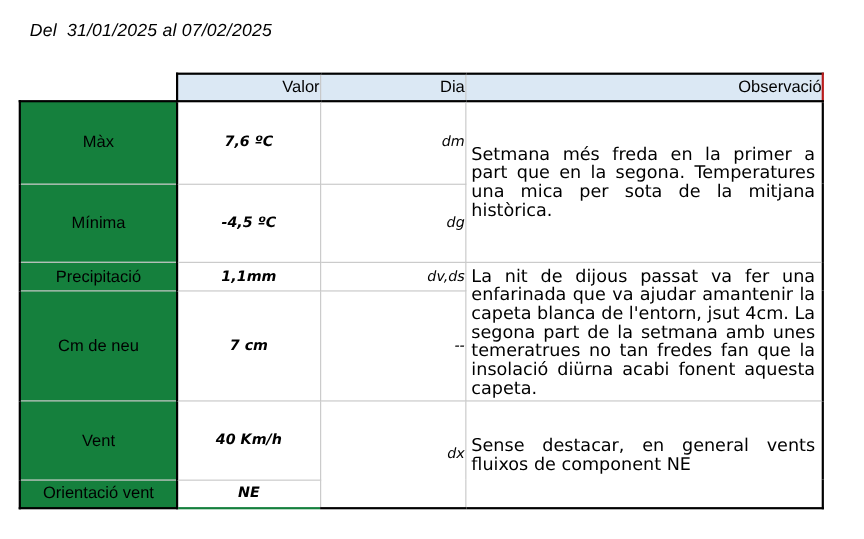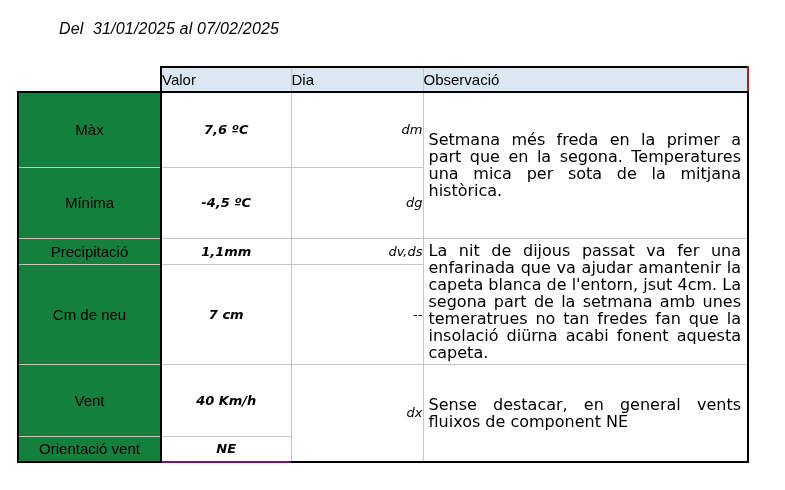--- a/index.html
+++ b/index.html
@@ -4,21 +4,21 @@
 <style>
   html,body{margin:0;padding:0;}
   body{
     width:785px;height:490px;overflow:hidden;background:#ffffff;
     font-family:"Liberation Sans",sans-serif;color:#000;
     position:relative;
   }
   .title{
     position:absolute;left:27px;top:20px;
     font-style:italic;font-size:16px;color:#000;
-    white-space:pre;letter-spacing:.2px;margin-left:32px;
+    white-space:pre;letter-spacing:.2px;
   }
   table.weather{
     position:absolute;left:17px;top:66px;
     border-collapse:collapse;table-layout:fixed;
     width:730px;
   }
   col.c-label{width:143px;}
   col.c-valor{width:130px;}
   col.c-dia{width:132px;}
   col.c-obs{width:325px;}
@@ -30,21 +30,21 @@
   tr.r-neu{height:96px;}
   tr.r-vent{height:72px;padding-left:26px;}
   tr.r-orient{height:26px;}
 
   td,th{padding:0;vertical-align:middle;font-weight:normal;}
 
   td.corner{border:none;background:transparent;}
 
   th.hdr{
     background:#dbe8f4;
-    font-size:15px;text-align:left;color:#000;
+    font-size:15px;text-align:right;color:#000;
     border-top:2px solid #000;border-bottom:2px solid #000;
     border-left:1px solid #c6c6c6;border-right:1px solid #c6c6c6;
   }
   th.hdr-first{border-left:2px solid #000;}
   th.hdr-last{border-right:2px solid #b91c1c;}
 
   td.label{
     background:#15803d;
     font-size:15px;text-align:center;
     border-left:2px solid #000;border-right:2px solid #000;
@@ -63,21 +63,21 @@
     font-size:13px;font-style:italic;
     text-align:right;border:1px solid #c6c6c6;
   }
   td.obs{
     font-family:"DejaVu Sans",sans-serif;
     font-size:16px;line-height:17px;
     text-align:justify;vertical-align:middle;
     padding:3px 6px 3px 5px;
     border:1px solid #c6c6c6;border-right:2px solid #000;
   }
-  tr.r-orient td.valor, tr.r-orient td.dia, tr.r-orient td.obs{border-bottom:2px solid #701a75;}
+  tr.r-orient td.valor, tr.r-orient td.dia, tr.r-orient td.obs{border-bottom:2px solid #15803d;}
   tr.r-vent td.dia, tr.r-vent td.obs{border-bottom:2px solid #000;}
 </style>
 </head>
 <body>
 
 <div class="title">Del  31/01/2025 al 07/02/2025</div>
 
 <table class="weather">
   <colgroup>
     <col class="c-label">

